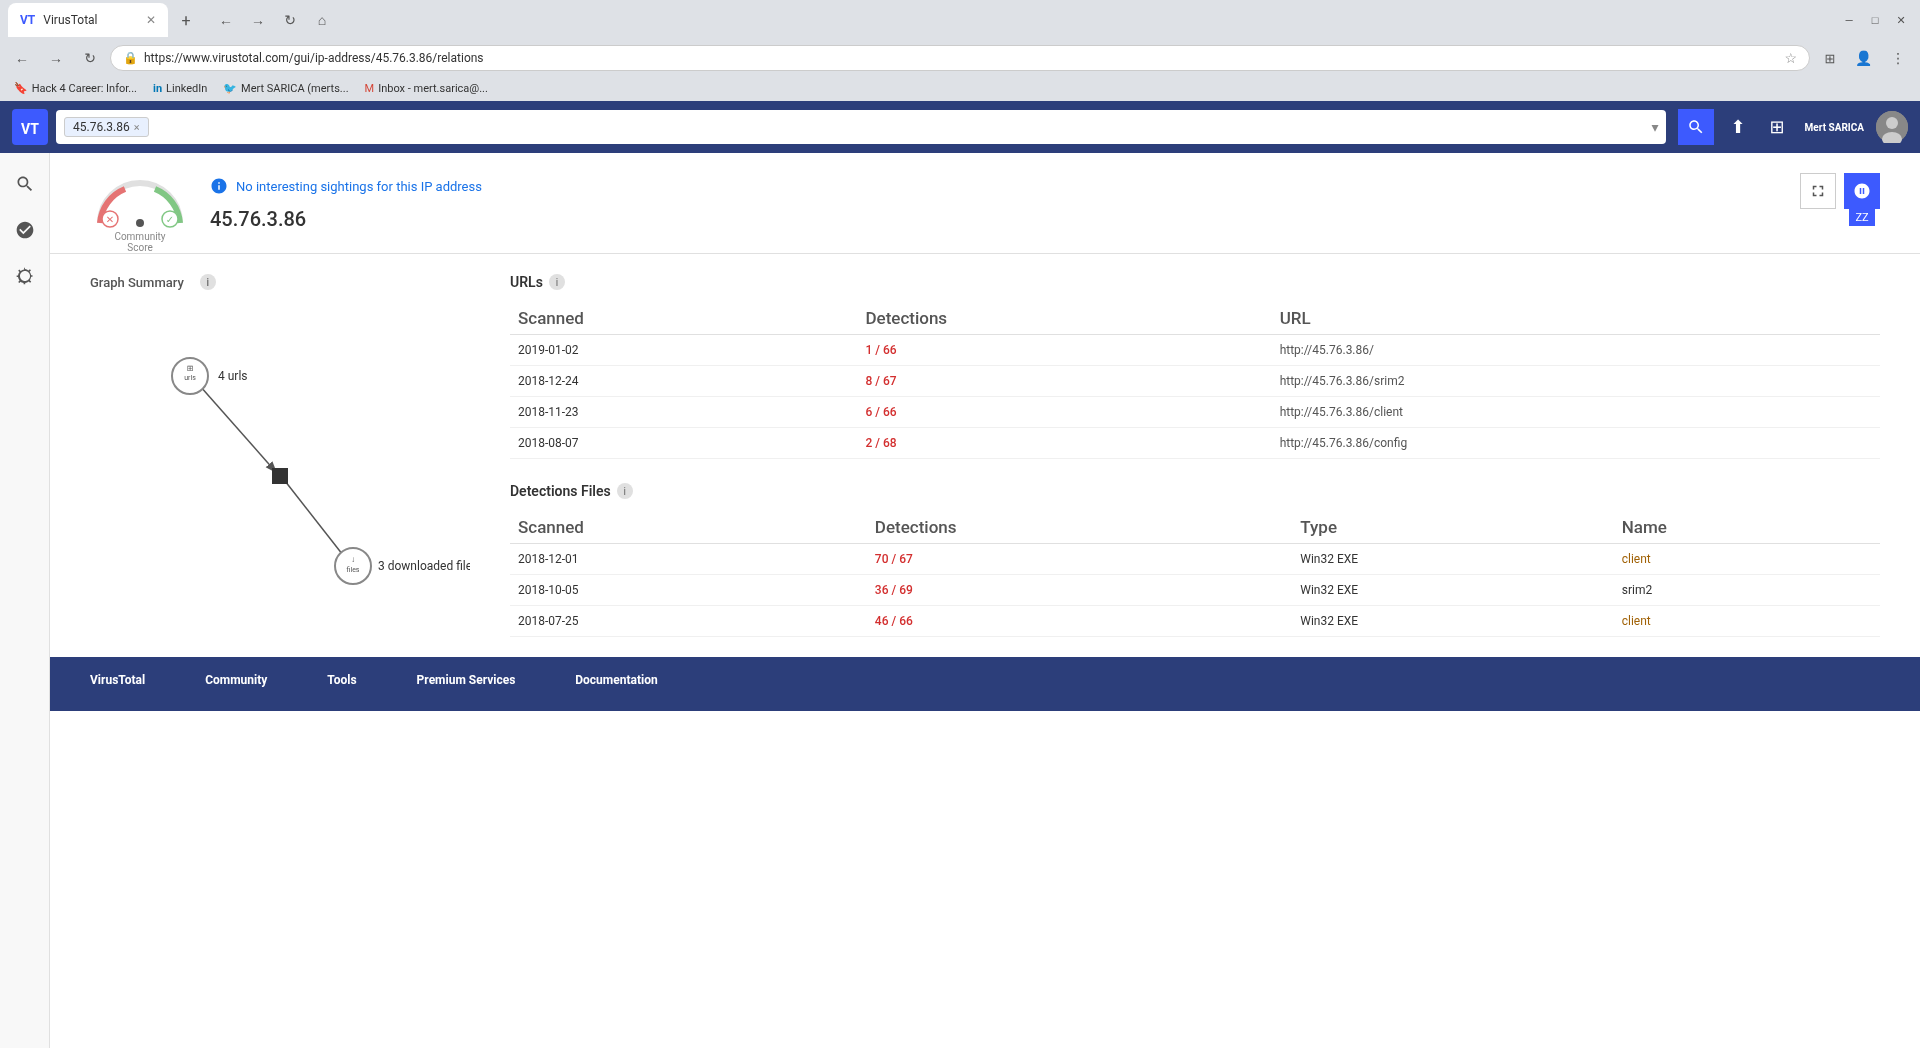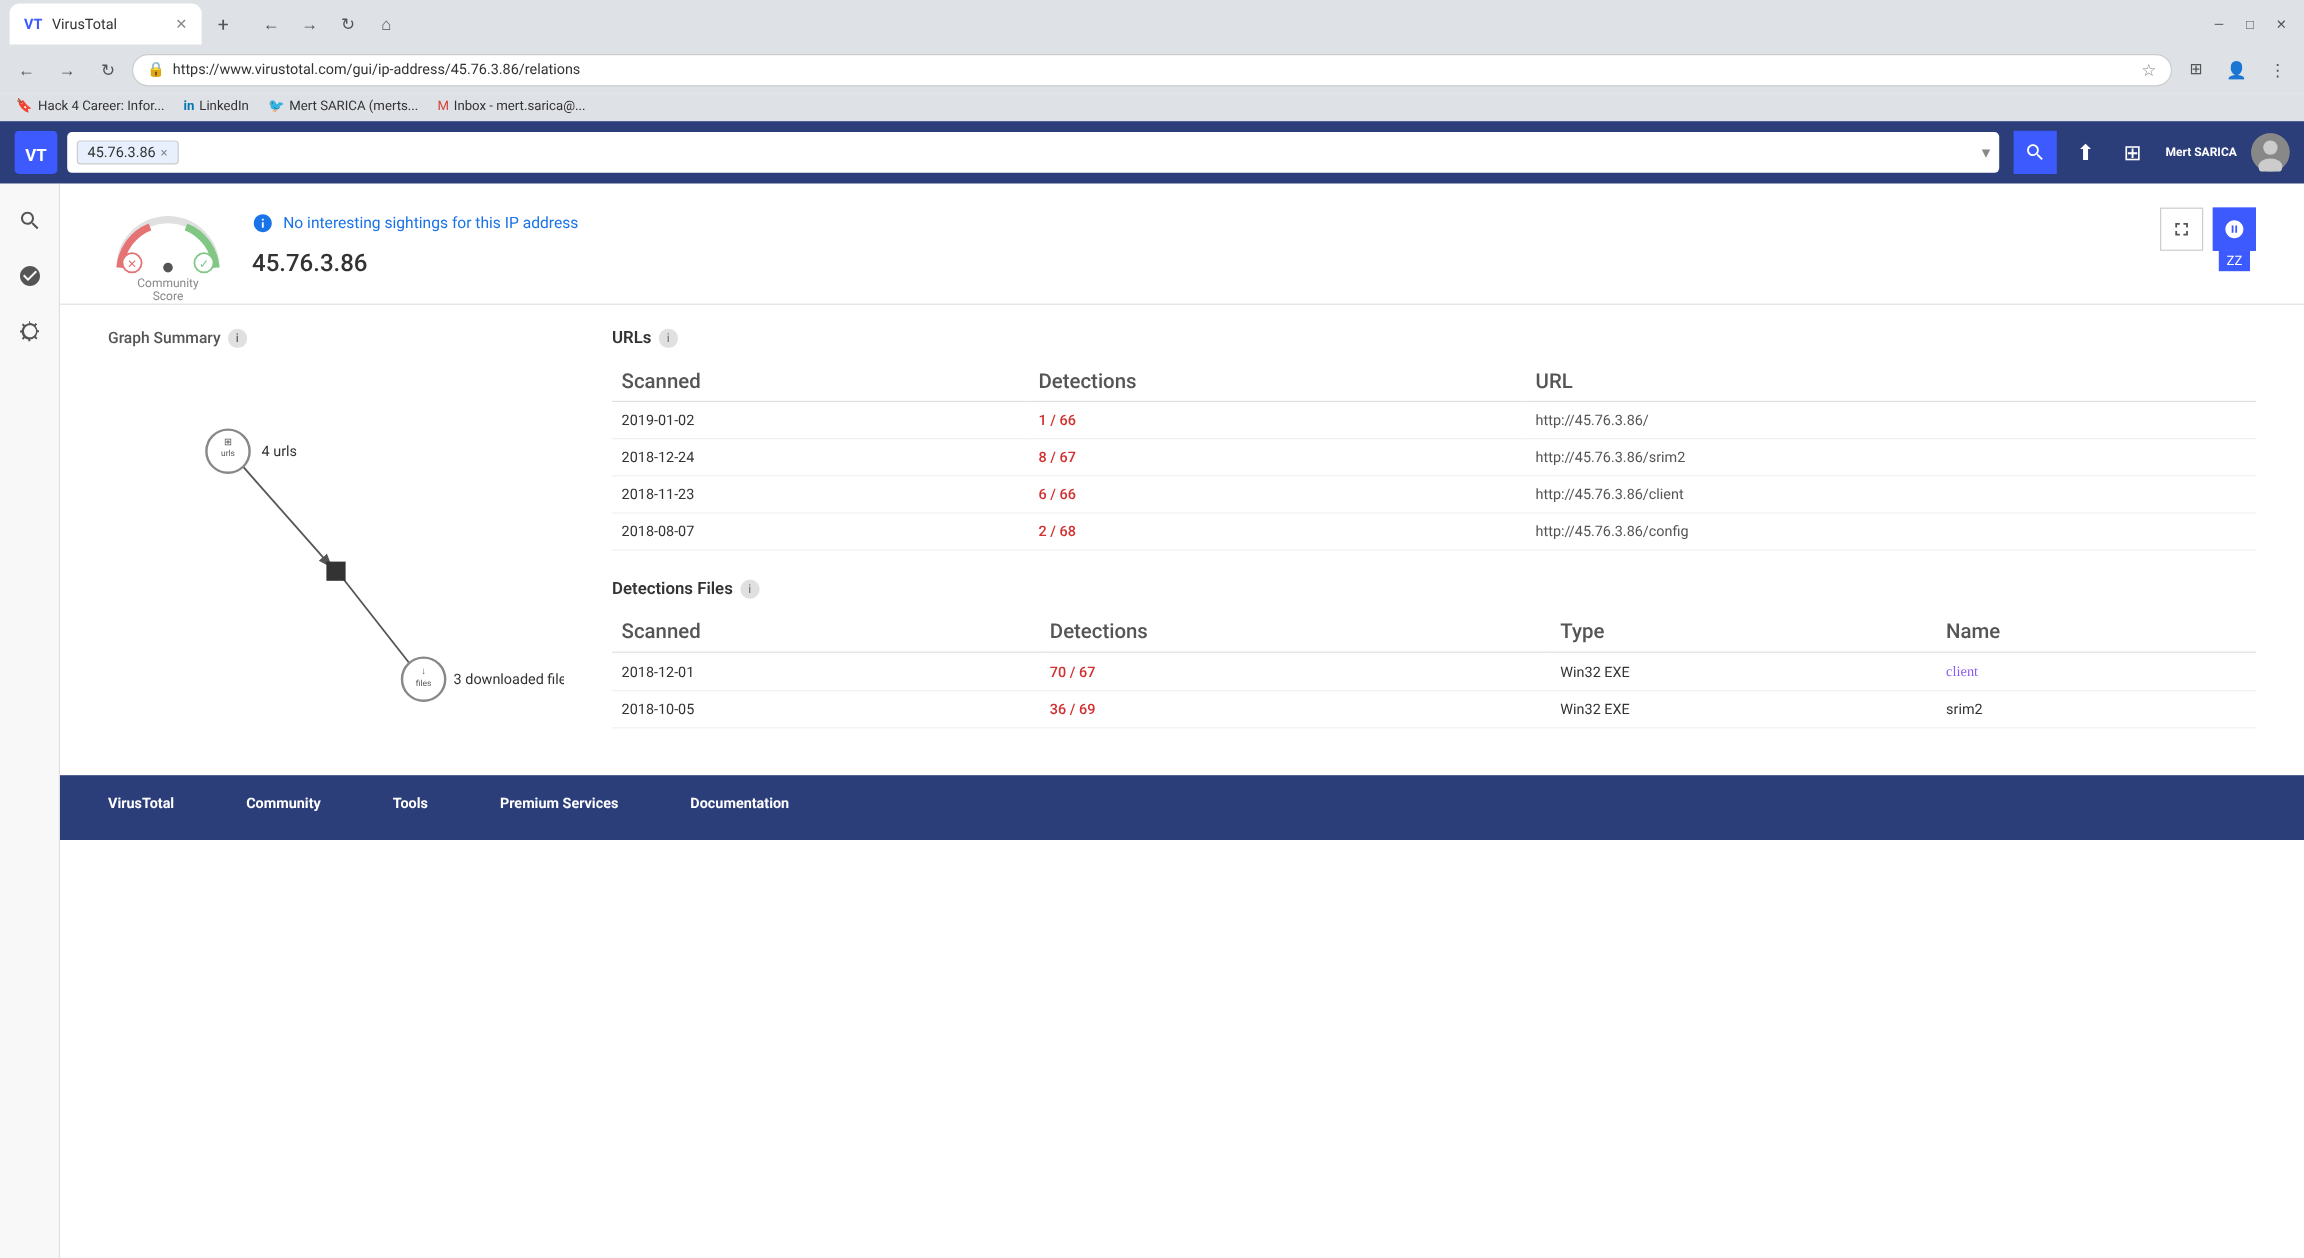--- a/index.html
+++ b/index.html
@@ -65,37 +65,37 @@
     
     .tabs { display: flex; padding: 0 40px; border-bottom: 1px solid #e0e0e0; background: white; }
     .tab { padding: 12px 16px; font-size: 13px; font-weight: 500; color: #888; cursor: pointer; border-bottom: 3px solid transparent; text-transform: uppercase; letter-spacing: 0.5px; }
     .tab.active { color: #3d5afe; border-bottom-color: #3d5afe; }
 
     
     .content-area { display: flex; padding: 20px 40px; gap: 40px; }
 
     
     .graph-summary { width: 380px; }
-    .section-title { font-size: 13px; font-weight: 500; color: #555; margin-bottom: 16px; display: flex; align-items: center; gap: 6px; }
+    .section-title { font-size: 13px; font-weight: 500; color: #555; margin-bottom: 16px; display: flex; align-items: center; gap: 16px; }
     .info-icon { width: 16px; height: 16px; border-radius: 50%; background: #e0e0e0; display: flex; align-items: center; justify-content: center; font-size: 10px; color: #666; cursor: pointer; }
     .graph-canvas { position: relative; height: 320px; }
 
     
     .right-panel { flex: 1; }
 
     
     .urls-section { margin-bottom: 24px; }
     .section-header { display: flex; align-items: center; gap: 6px; margin-bottom: 12px; }
     .section-name { font-size: 14px; font-weight: 600; color: #333; }
     table { width: 100%; border-collapse: collapse; }
     th { font-size: 17px; font-weight: 500; color: #555; text-align: left; padding: 6px 8px; border-bottom: 1px solid #e0e0e0; }
     td { font-size: 12px; color: #333; padding: 8px 8px; border-bottom: 1px solid #f0f0f0; margin-left: 18px; }
     .detection-red { color: #d32f2f; font-weight: 500; }
     .url-link { color: #555; }
-    .name-link { color: #8b5cf6; cursor: pointer; font-family: Liberation Serif, serif; }
+    .name-link { color: #a16207; cursor: pointer; }
 
     
     .vt-footer { background: #2c3e7a; color: rgba(255,255,255,0.7); font-size: 11px; padding: 16px 40px; display: flex; gap: 60px; }
     .footer-col h4 { color: white; font-size: 12px; margin-bottom: 8px; }
 
     svg.gauge { overflow: visible; }
   </style>
 </head>
 <body>
 
@@ -356,20 +356,26 @@
       <td class="detection-red">70 / 67</td>
       <td>Win32 EXE</td>
       <td><span class="name-link">client</span></td>
     </tr>
                   <tr>
       <td>2018-10-05</td>
       <td class="detection-red">36 / 69</td>
       <td>Win32 EXE</td>
       <td><span>srim2</span></td>
     </tr>
+                  <tr>
+      <td>2018-07-25</td>
+      <td class="detection-red">46 / 66</td>
+      <td>Win32 EXE</td>
+      <td><span class="name-link">client</span></td>
+    </tr>
                 </tbody>
             </table>
           </div>
         </div>
       </div>
 
       <div class="vt-footer">
         <div class="footer-col">
           <h4>VirusTotal</h4>
         </div>

